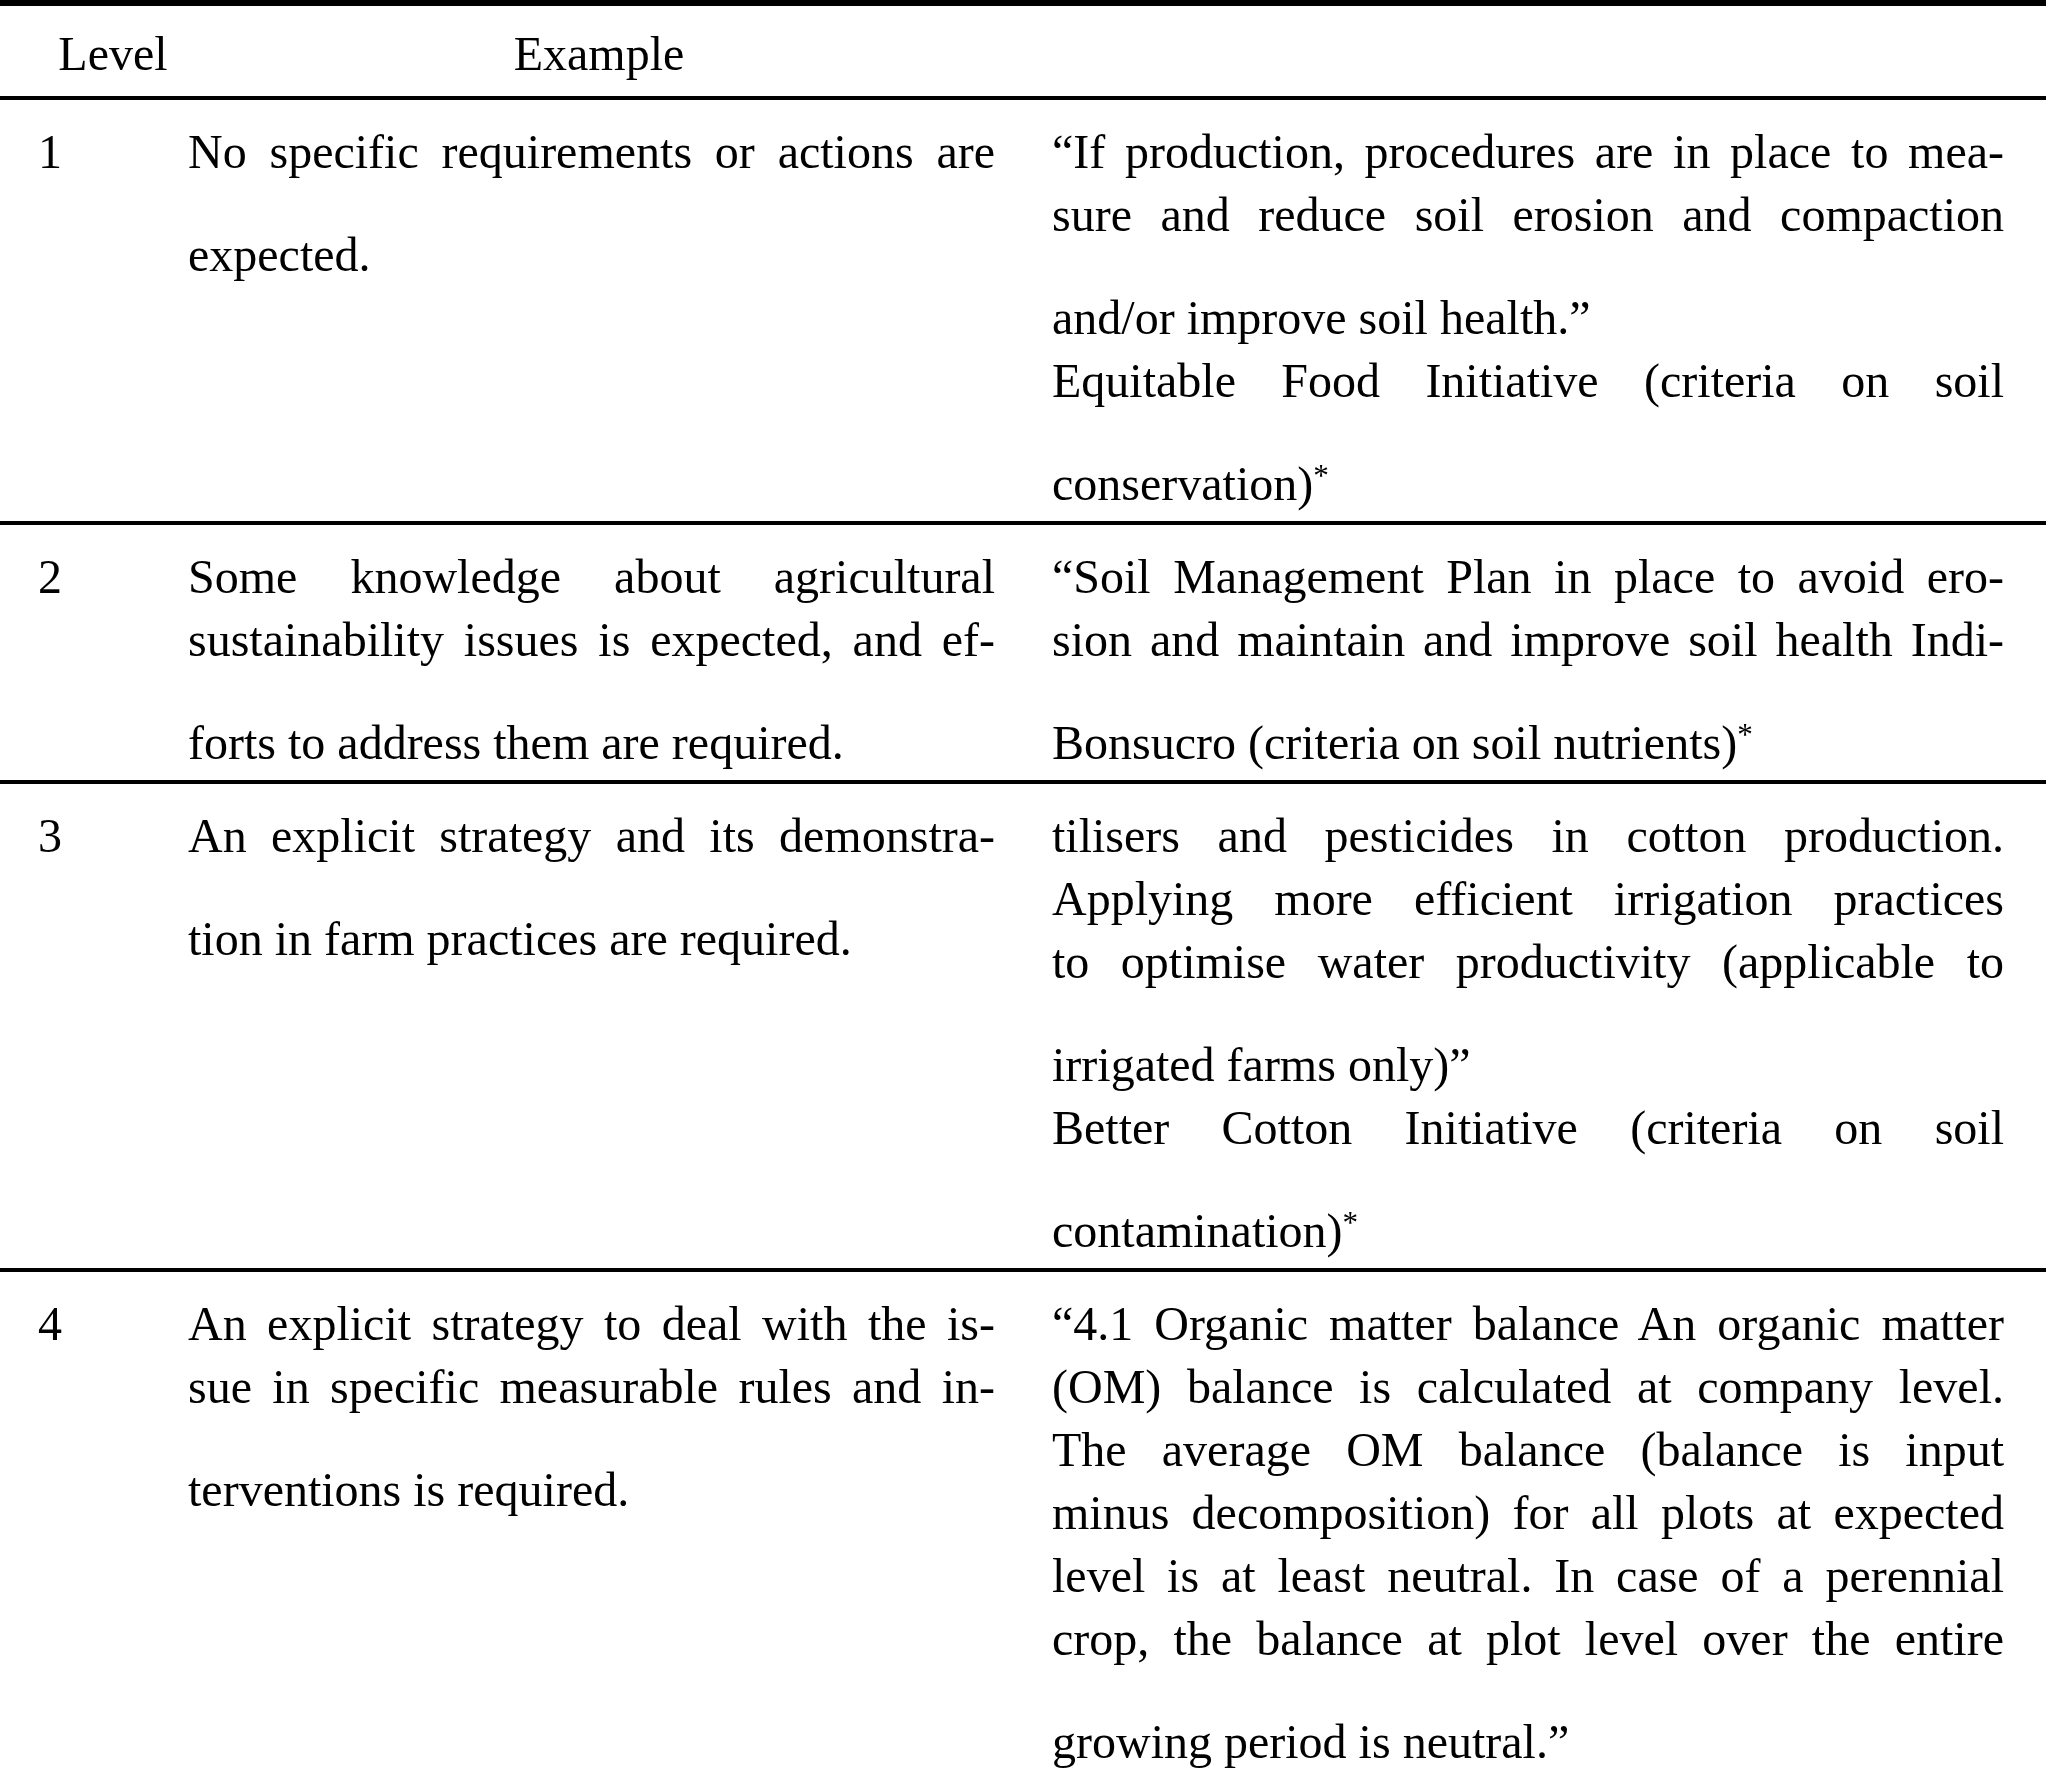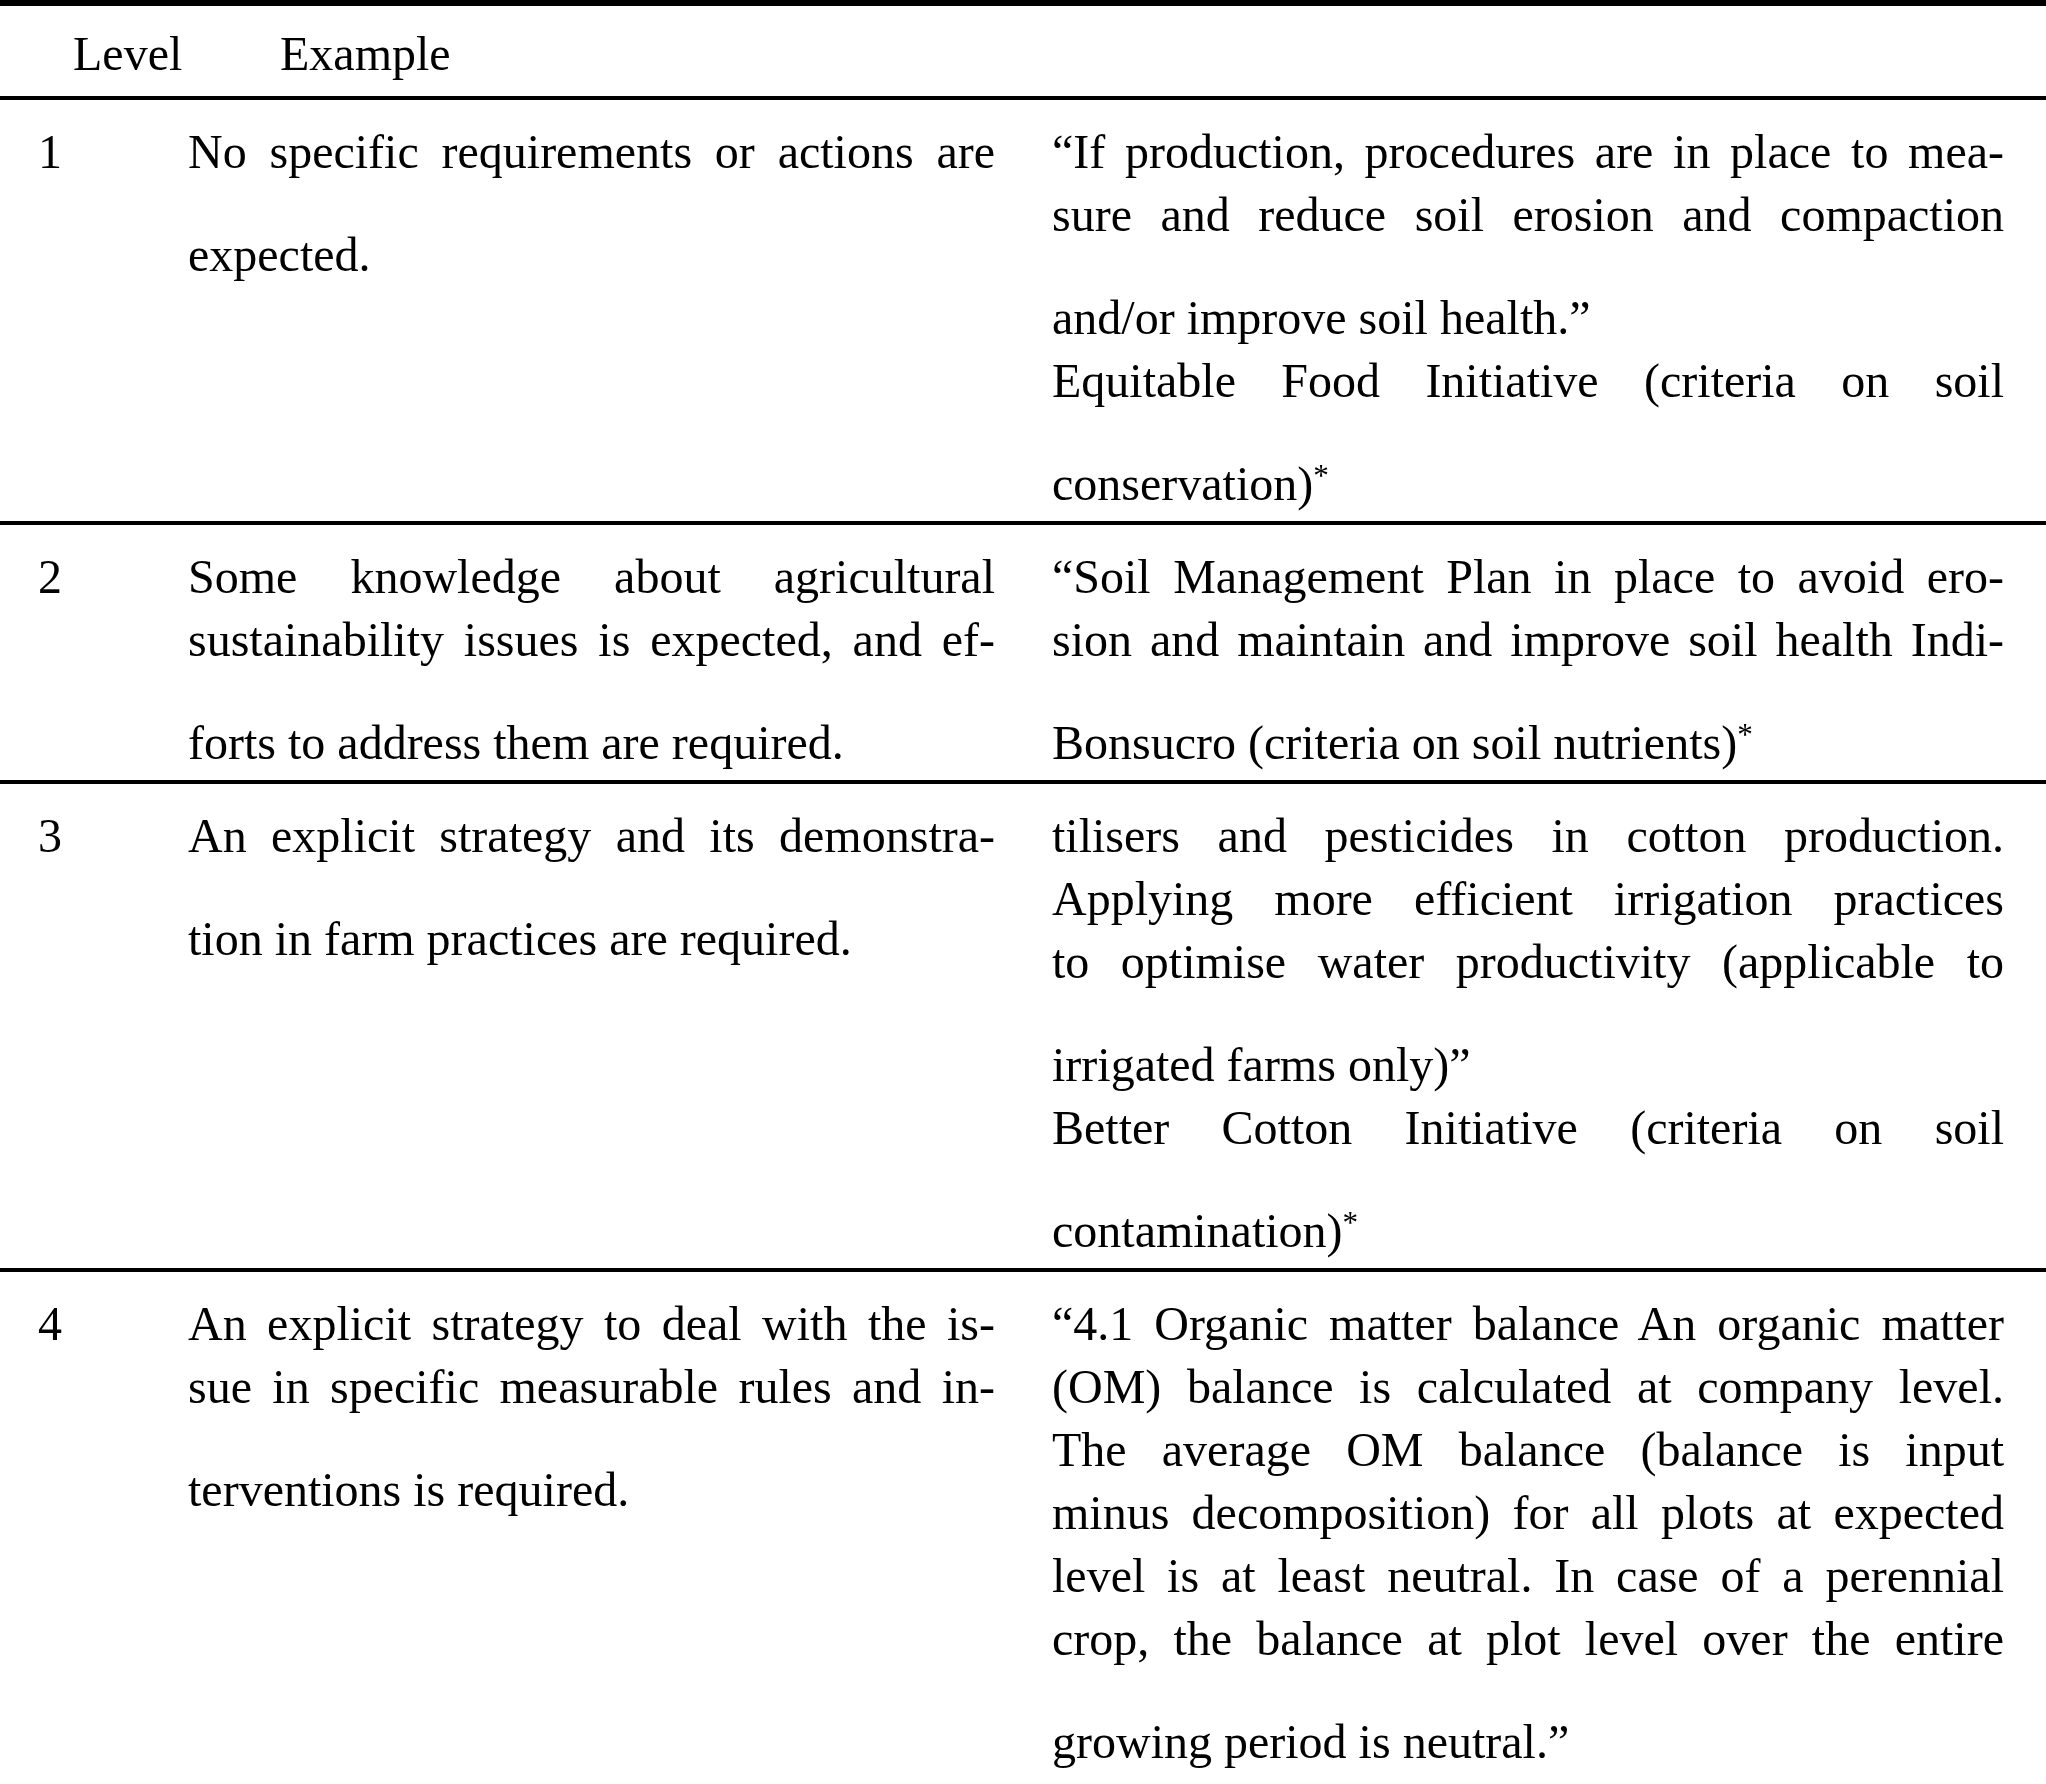--- a/index.html
+++ b/index.html
@@ -57,22 +57,21 @@
   .line {
     text-align: justify;
     text-align-last: justify;
     white-space: normal;
   }
   .line.last {
     text-align-last: left;
     margin-top: 40px;
   }
   .th {
-    text-align: left;
-    margin-left: 35px;
+    text-align: center;
   }
   sup {
     font-size: 65%;
     line-height: 0;
     vertical-align: baseline;
     position: relative;
     top: -0.45em;
   }
 </style>
 </head>

